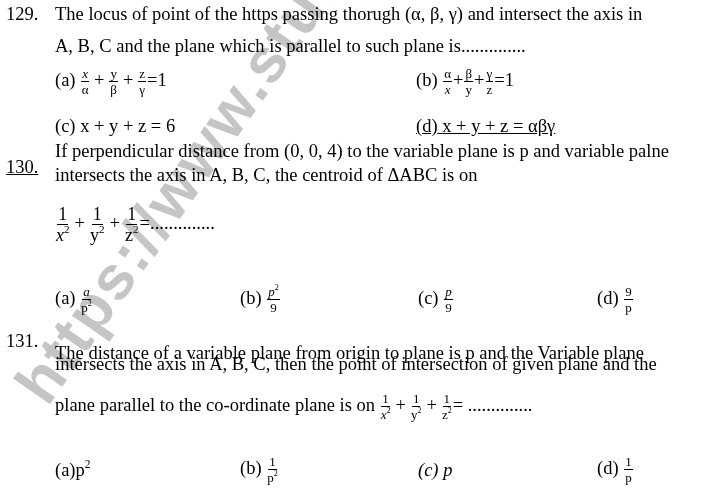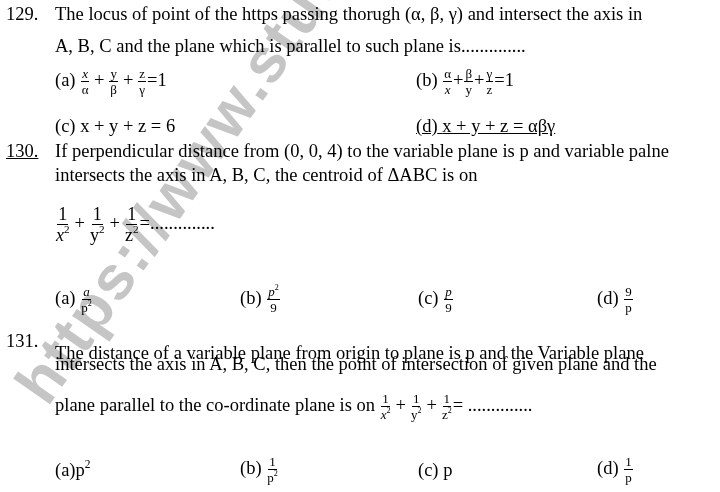--- a/index.html
+++ b/index.html
@@ -74,21 +74,21 @@
     <span>x + y + z = 6</span>
   </div>
 
   <div class="abs" style="left:416px; top:116px;text-decoration:underline;">
     <span>(d)</span>
     <span>x + y + z = αβγ</span>
   </div>
 </div>
 
 <div>
-  <div class="abs qnum" style="top:141px;text-decoration:underline;">130.</div>
+  <div class="abs qnum" style="top:157px;text-decoration:underline;">130.</div>
   <div class="abs qtext" style="top:141px;">If perpendicular distance from (0, 0, 4) to the variable plane is p and variable palne</div>
   <div class="abs qtext" style="top:165px;">intersects the axis in A, B, C, the centroid of ΔABC is on</div>
 
   <div class="abs" style="left:55px; top:205px;">
     <span class="frac mid">
         <span class="num">1</span>
         <span class="den"><span class="it">x</span><sup>2</sup></span>
       </span><span class="op">+</span><span class="frac mid">
         <span class="num">1</span>
         <span class="den"><span>y</span><sup>2</sup></span>
@@ -149,21 +149,21 @@
   <div class="abs" style="left:55px; top:460px;">
     <span>(a)</span><span>p</span><sup>2</sup>
   </div>
   <div class="abs" style="left:240px; top:455px;">
     <span>(b)</span>
     <span class="frac small">
         <span class="num">1</span>
         <span class="den"><span>p</span><sup>2</sup></span>
       </span>
   </div>
-  <div class="abs" style="left:418px; top:460px;">
+  <div class="abs" style="left:418px; top:460px;font-style:italic;">
     <span>(c)</span>
     <span>p</span>
   </div>
   <div class="abs" style="left:597px; top:455px;">
     <span>(d)</span>
     <span class="frac small">
         <span class="num">1</span>
         <span class="den">p</span>
       </span>
   </div>

